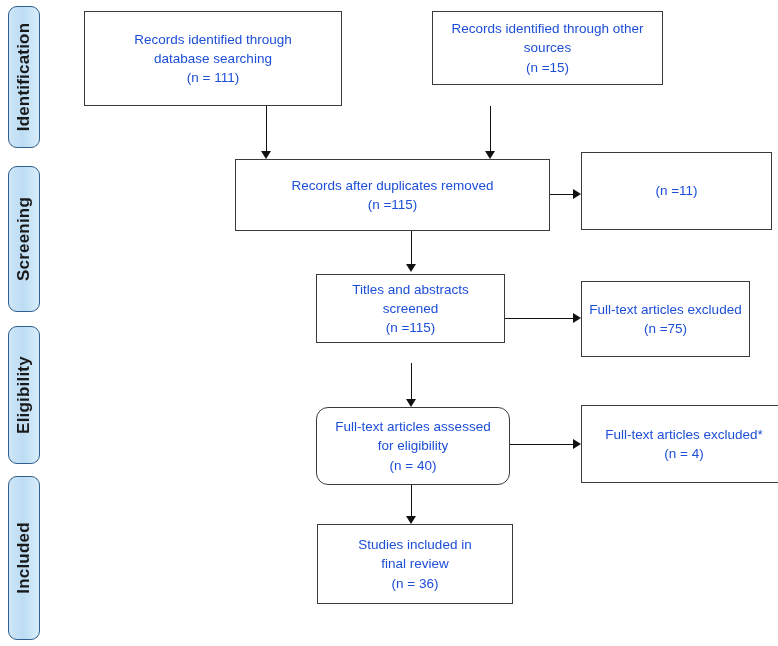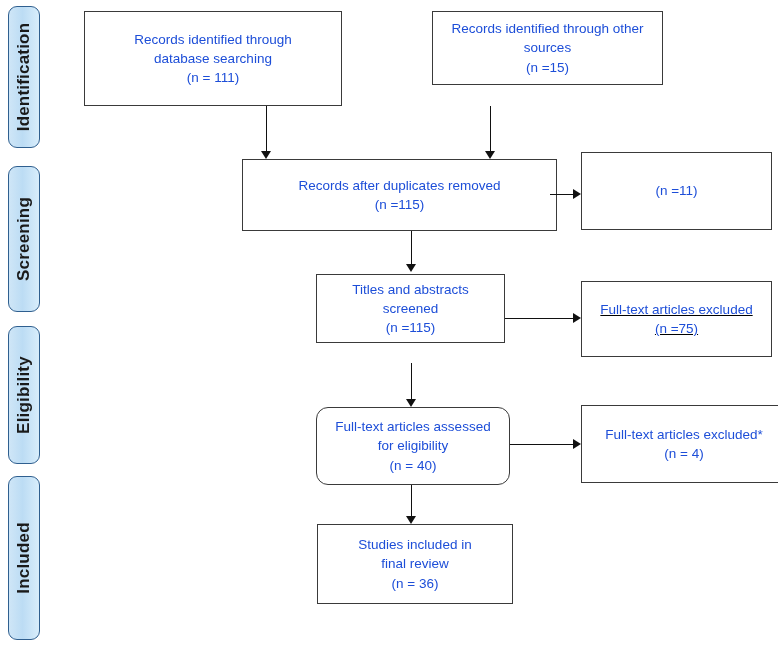--- a/index.html
+++ b/index.html
@@ -117,21 +117,21 @@
       <span class="ln">(n =15)</span>
     </div>
   </div>
 
   <div class="vline" style="left:266px; top:106px; height:48px;"></div>
   <div class="arrow-down" style="left:261px; top:151px;"></div>
 
   <div class="vline" style="left:490px; top:106px; height:48px;"></div>
   <div class="arrow-down" style="left:485px; top:151px;"></div>
 
-  <div class="box" style="left:235px; top:159px; width:315px; height:72px;margin-left:7px;">
+  <div class="box" style="left:235px; top:159px; width:315px; height:72px;">
     <div class="box-inner">
       <span class="ln">Records after duplicates removed</span>
       <span class="ln">(n =115)</span>
     </div>
   </div>
 
   <div class="box" style="left:581px; top:152px; width:191px; height:78px;">
     <div class="box-inner">
       <span class="ln">(n =11)</span>
     </div>
@@ -144,21 +144,21 @@
   <div class="arrow-down" style="left:406px; top:264px;"></div>
 
   <div class="box" style="left:316px; top:274px; width:189px; height:69px;">
     <div class="box-inner">
       <span class="ln">Titles and abstracts</span>
       <span class="ln">screened</span>
       <span class="ln">(n =115)</span>
     </div>
   </div>
 
-  <div class="box" style="left:581px; top:281px; width:191px; height:76px;text-decoration:underline;">
+  <div class="box" style="left:581px; top:281px; width:169px; height:76px;">
     <div class="box-inner">
       <span class="ln">Full-text articles excluded</span>
       <span class="ln">(n =75)</span>
     </div>
   </div>
 
   <div class="hline" style="left:505px; top:318px; width:68px;"></div>
   <div class="arrow-right" style="left:573px; top:313px;"></div>
 
   <div class="vline" style="left:411px; top:363px; height:38px;"></div>

